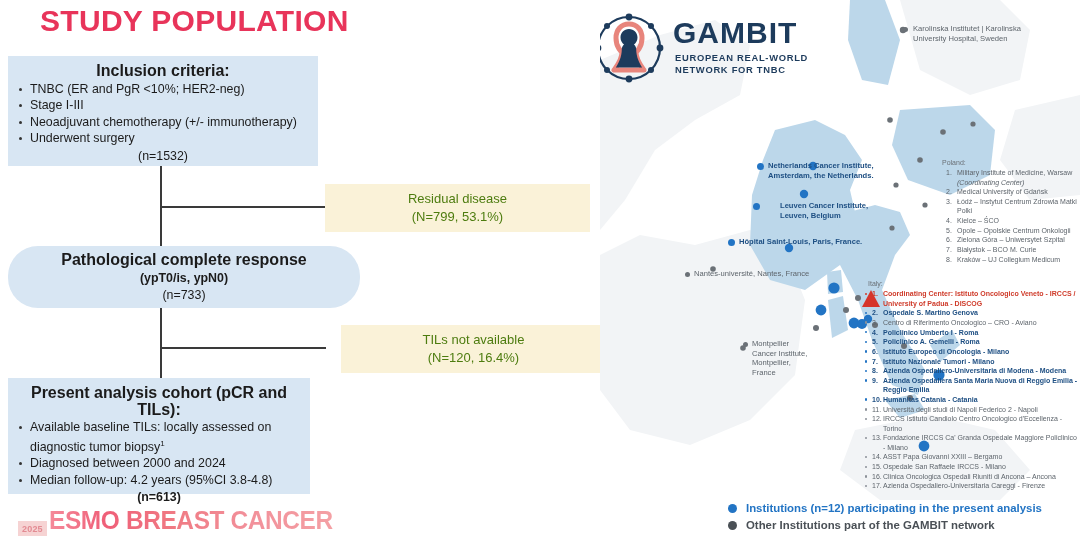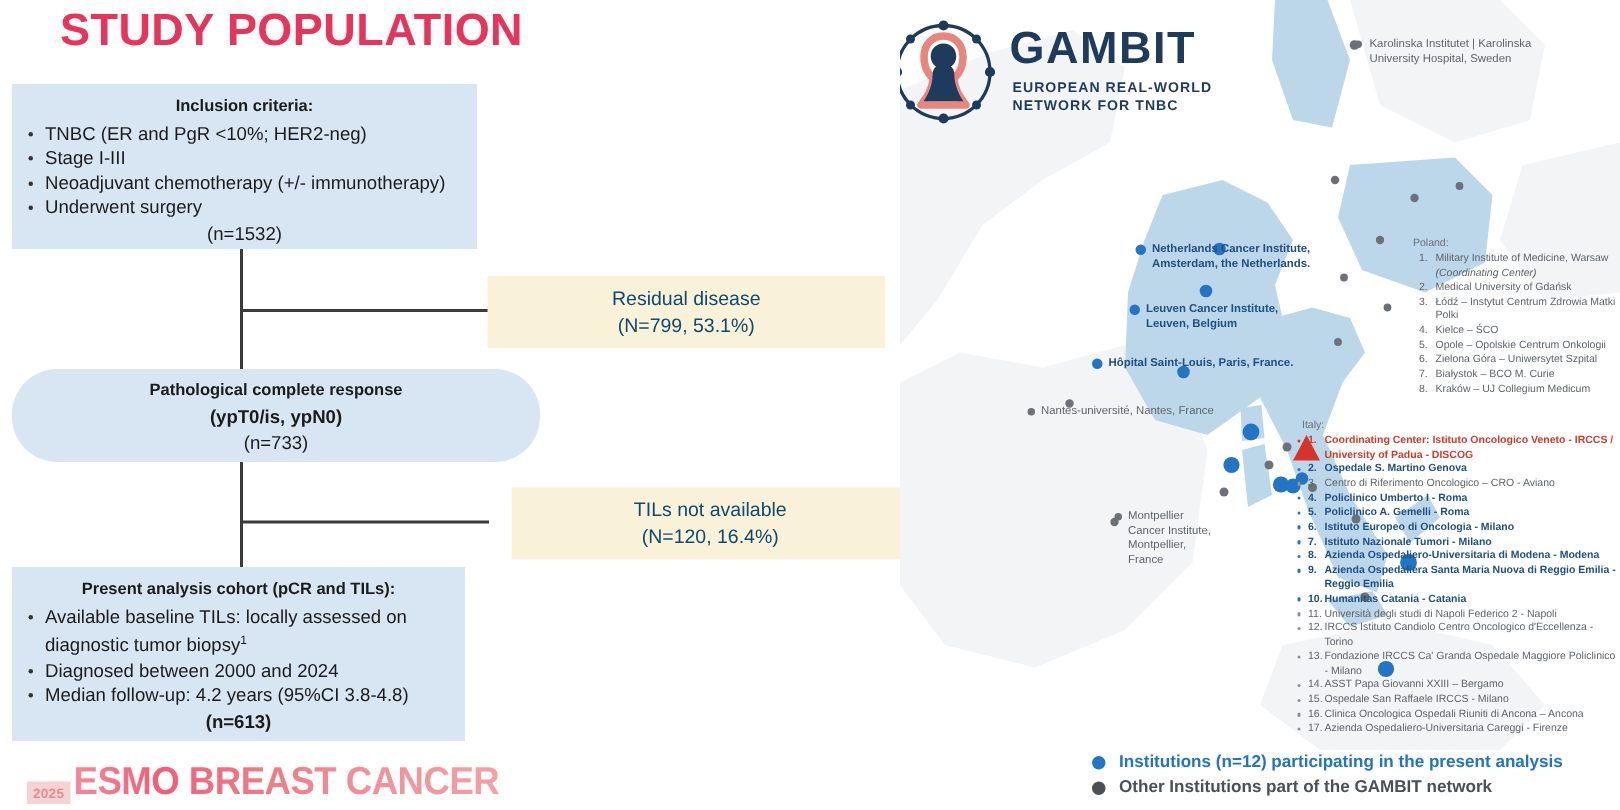--- a/index.html
+++ b/index.html
@@ -27,36 +27,36 @@
     position:absolute;
     background:#d8e6f3;
     color:#1b1b1b;
     font-size:12.4px;
     line-height:16.5px;
     box-sizing:border-box;
   }
   .boxyellow{
     position:absolute;
     background:#faf2d8;
-    color:#0c4a6e;
+    color:#4d7c0f;
     font-size:13px;
     line-height:18px;
     text-align:center;
     box-sizing:border-box;
     display:flex;flex-direction:column;justify-content:center;align-items:center;
   }
 
   .bx-inclusion{left:8px;top:56px;width:310px;height:110px;padding:7px 8px 0 8px;}
   .bx-pcr{left:8px;top:246px;width:352px;height:62px;padding:6px 8px 0 8px;text-align:center;border-radius:30px;}
   .bx-cohort{left:8px;top:378px;width:302px;height:116px;padding:7px 8px 0 8px;}
 
   .bx-resid{left:325px;top:184px;width:265px;height:48px;}
   .bx-tils{left:325px;top:325px;width:265px;height:48px;margin-left:16px;}
 
-  .bxhead{font-weight:bold;text-align:center;display:block;margin-bottom:1px;font-size:11px;}
+  .bxhead{font-weight:bold;text-align:center;display:block;margin-bottom:1px;font-size:16px;}
   ul.crit{margin:0;padding:0;list-style:none;}
   ul.crit li{
     position:relative;padding-left:14px;margin:0 0 0 0;
     font-size:12.4px;line-height:16.5px;
   }
   ul.crit li:before{
     content:"";position:absolute;left:3px;top:7px;
     width:3px;height:3px;background:#333;border-radius:50%;
   }
   .nline{display:block;text-align:center;font-size:12.4px;margin-top:1px;}
@@ -282,21 +282,21 @@
       </div>
     </div>
 
     <span class="mdot other" style="left:303px;top:27px;width:5px;height:5px;"></span>
     <div class="mlabel other" style="left:313px;top:24px;width:128px;">Karolinska Institutet | Karolinska University Hospital, Sweden</div>
 
     <span class="mdot part" style="left:157px;top:163px;width:7px;height:7px;"></span>
     <div class="mlabel part" style="left:168px;top:161px;width:120px;">Netherlands Cancer Institute, Amsterdam, the Netherlands.</div>
 
     <span class="mdot part" style="left:153px;top:203px;width:7px;height:7px;"></span>
-    <div class="mlabel part" style="left:164px;top:201px;width:118px;">Leuven Cancer Institute, Leuven, Belgium</div>
+    <div class="mlabel part" style="left:180px;top:201px;width:118px;">Leuven Cancer Institute, Leuven, Belgium</div>
 
     <span class="mdot part" style="left:128px;top:239px;width:7px;height:7px;"></span>
     <div class="mlabel part" style="left:139px;top:237px;width:140px;">Hôpital Saint-Louis, Paris, France.</div>
 
     <span class="mdot other" style="left:85px;top:272px;width:5px;height:5px;"></span>
     <div class="mlabel other" style="left:94px;top:269px;width:140px;">Nantes-université, Nantes, France</div>
 
     <span class="mdot other" style="left:143px;top:342px;width:5px;height:5px;"></span>
     <div class="mlabel other" style="left:152px;top:339px;width:62px;">Montpellier Cancer Institute, Montpellier, France</div>
 

